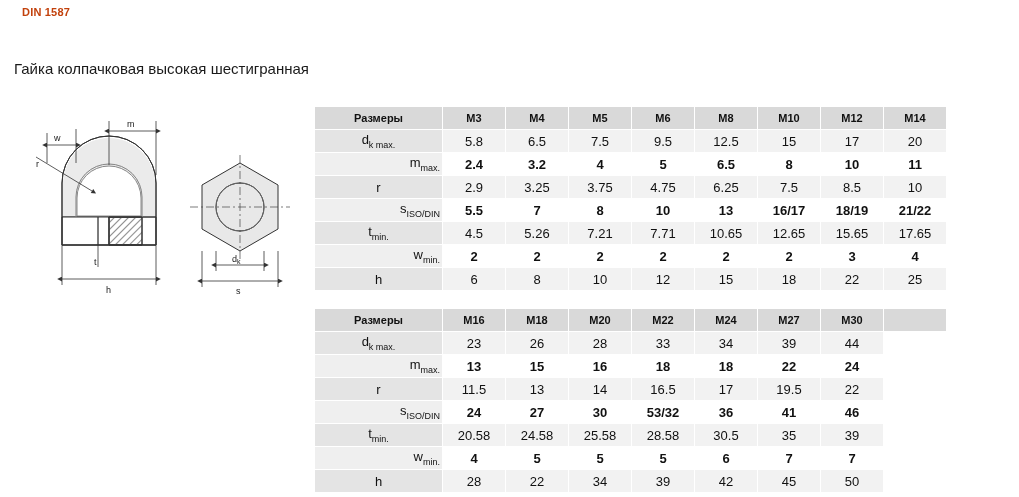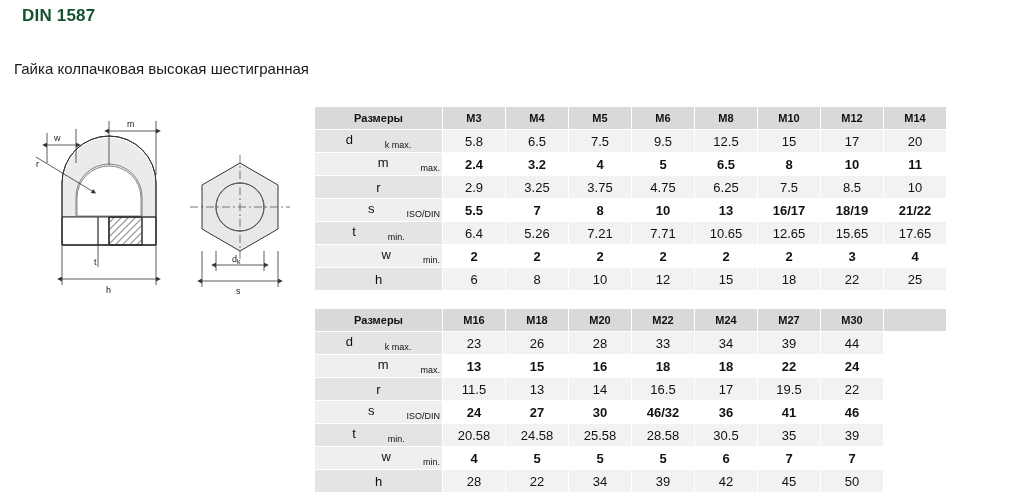--- a/index.html
+++ b/index.html
@@ -12,23 +12,23 @@
     height: 497px;
     font-family: "Liberation Sans", sans-serif;
     color: #1a1a1a;
     position: relative;
     overflow: hidden;
   }
   .page-title {
     position: absolute;
     left: 22px;
     top: 6px;
-    font-size: 17px;
+    font-size: 11px;
     font-weight: bold;
-    color: #14532d;
+    color: #c2410c;
     letter-spacing: 0.2px;
   }
   .page-subtitle {
     position: absolute;
     left: 14px;
     top: 60px;
     font-size: 15px;
     color: #1a1a1a;
   }
 
@@ -73,21 +73,21 @@
     background: #ededed;
     font-weight: normal;
     text-align: center;
   }
   table.spec tr.odd td.val { background: #f2f2f2; }
   table.spec tr.even td.val { background: #ffffff; font-weight: bold; }
   table.spec tr.odd td.rowhead { background: #e4e4e4; }
   table.spec tr.even td.rowhead { background: #efefef; text-align: right; }
   table.spec td.blank { background: #ffffff; border: 1px solid #ffffff; }
 
-  .sub { font-size: 9px; vertical-align: sub; margin-left: 32px; }
+  .sub { font-size: 9px; vertical-align: sub; }
 
   
   table.spec col.c0 { width: 128px; }
   table.spec col.cx { width: 63px; }
 </style>
 </head>
 <body>
 
 <div class="page-title">DIN 1587</div>
 <div class="page-subtitle">Гайка колпачковая высокая шестигранная</div>
@@ -266,21 +266,21 @@
           <td class="val">7</td>
           <td class="val">8</td>
           <td class="val">10</td>
           <td class="val">13</td>
           <td class="val">16/17</td>
           <td class="val">18/19</td>
           <td class="val">21/22</td>
         </tr>
         <tr class="odd">
           <td class="rowhead"><span>t</span><span class="sub">min.</span></td>
-          <td class="val">6.4</td>
+          <td class="val">4.5</td>
           <td class="val">5.26</td>
           <td class="val">7.21</td>
           <td class="val">7.71</td>
           <td class="val">10.65</td>
           <td class="val">12.65</td>
           <td class="val">15.65</td>
           <td class="val">17.65</td>
         </tr>
         <tr class="even">
           <td class="rowhead"><span>w</span><span class="sub">min.</span></td>
@@ -365,21 +365,21 @@
           <td class="val">17</td>
           <td class="val">19.5</td>
           <td class="val">22</td>
           <td class="blank"></td>
         </tr>
         <tr class="even">
           <td class="rowhead"><span>s</span><span class="sub">ISO/DIN</span></td>
           <td class="val">24</td>
           <td class="val">27</td>
           <td class="val">30</td>
-          <td class="val">46/32</td>
+          <td class="val">53/32</td>
           <td class="val">36</td>
           <td class="val">41</td>
           <td class="val">46</td>
           <td class="blank"></td>
         </tr>
         <tr class="odd">
           <td class="rowhead"><span>t</span><span class="sub">min.</span></td>
           <td class="val">20.58</td>
           <td class="val">24.58</td>
           <td class="val">25.58</td>

